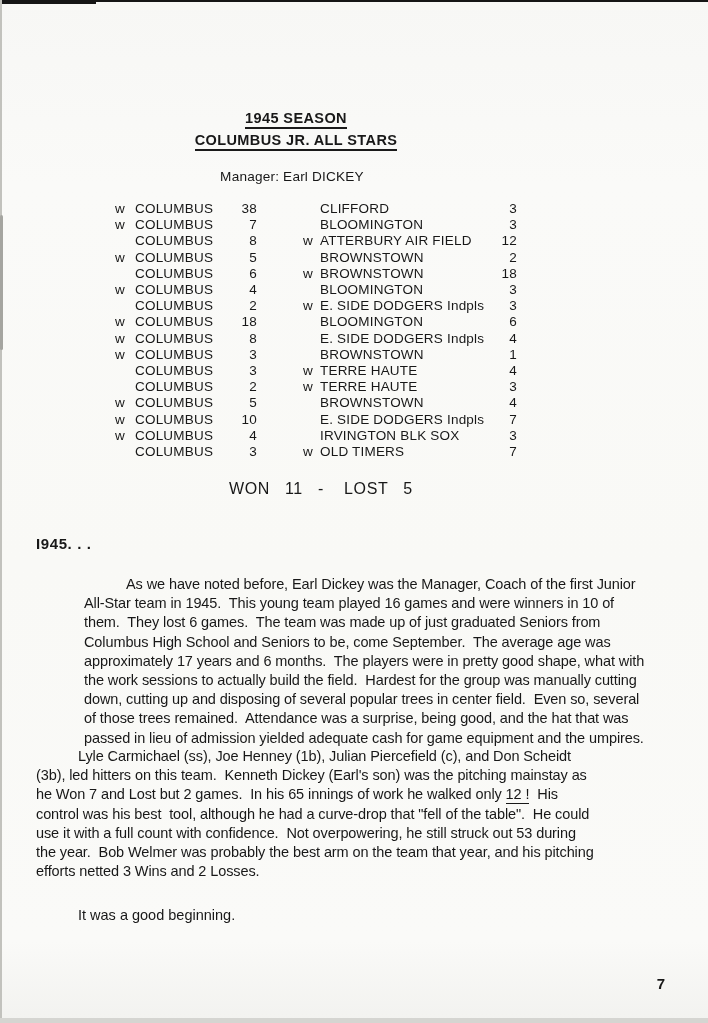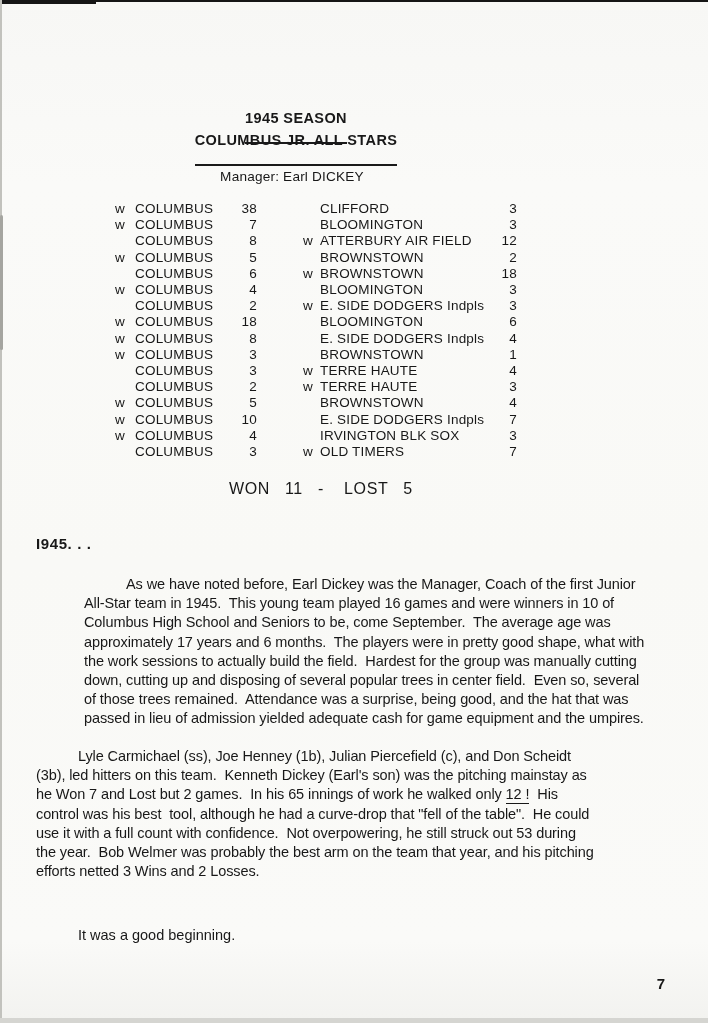--- a/index.html
+++ b/index.html
@@ -14,21 +14,21 @@
   
   .edge-top { position:absolute; top:0; left:0; width:100%; height:2px; background:#151515; }
   .edge-top-left { position:absolute; top:0; left:0; width:96px; height:4px; background:#151515; }
   .edge-left { position:absolute; top:0; left:0; width:2px; height:100%; background:#c2c2bd; }
   .edge-left-dark { position:absolute; top:215px; left:0; width:3px; height:135px; background:#a5a5a0; border-radius:2px; }
   .edge-bottom { position:absolute; bottom:0; left:0; width:100%; height:5px; background:#d5d5d1; }
 
   
   .title-block { position:absolute; top:107px; left:0; width:592px; text-align:center; }
   .title-line { font-size:14.5px; font-weight:bold; letter-spacing:0.4px; line-height:22px; }
-  .title-line .ul { border-bottom:2px solid #1a1a1a; padding-bottom:16px; }
+  .title-line .ul { border-bottom:2px solid #1a1a1a; padding-bottom:1px; }
   .manager-line { position:absolute; top:169px; left:0; width:584px; text-align:center; font-size:13.6px; letter-spacing:0.2px; }
 
   
   .results-table {
     position:absolute; left:115px; top:201px;
     display:grid;
     grid-template-columns:20px 78px 44px 46px 17px 152px 45px;
     font-size:13.5px; line-height:16.2px; letter-spacing:0.2px;
   }
   .tc { white-space:pre; }
@@ -37,21 +37,21 @@
   .won-line { position:absolute; left:229px; top:480px; font-size:16px; letter-spacing:0.6px; white-space:pre; }
 
   
   .section-heading { position:absolute; left:36px; top:535px; font-size:15px; font-weight:bold; letter-spacing:0.6px; }
   .para { position:absolute; left:36px; font-size:14.5px; line-height:19.2px; letter-spacing:-0.1px; }
   .para-1 { top:575px;margin-left:48px; }
   .para-2 { top:747px; }
   .tline { white-space:pre; }
   .first-indent .tline:first-child { text-indent:42px; }
   .uline { border-bottom:1.5px solid #181818; padding-bottom:0.5px; }
-  .closing-line { position:absolute; left:78px; top:927px; font-size:14.5px; }
+  .closing-line { position:absolute; left:78px; top:907px; font-size:14.5px; }
   .page-number { position:absolute; left:648px; top:975px; width:26px; text-align:center; font-size:15px; font-weight:bold; }
 </style>
 </head>
 <body>
 
 <div class="page">
 
   <div class="edge-top"></div>
   <div class="edge-top-left"></div>
   <div class="edge-left"></div>
@@ -180,20 +180,21 @@
       <div class="tc c6">7</div>
     </div>
 
   <div class="won-line">WON   11   -    LOST   5</div>
 
   <div class="section-heading">I945. . .</div>
 
   <div class="para para-1 first-indent">
       <div class="tline">As we have noted before, Earl Dickey was the Manager, Coach of the first Junior</div>
       <div class="tline">All-Star team in 1945.  This young team played 16 games and were winners in 10 of</div>
+      <div class="tline">them.  They lost 6 games.  The team was made up of just graduated Seniors from</div>
       <div class="tline">Columbus High School and Seniors to be, come September.  The average age was</div>
       <div class="tline">approximately 17 years and 6 months.  The players were in pretty good shape, what with</div>
       <div class="tline">the work sessions to actually build the field.  Hardest for the group was manually cutting</div>
       <div class="tline">down, cutting up and disposing of several popular trees in center field.  Even so, several</div>
       <div class="tline">of those trees remained.  Attendance was a surprise, being good, and the hat that was</div>
       <div class="tline">passed in lieu of admission yielded adequate cash for game equipment and the umpires.</div>
     </div>
 
   <div class="para para-2">
     <div class="first-indent">

